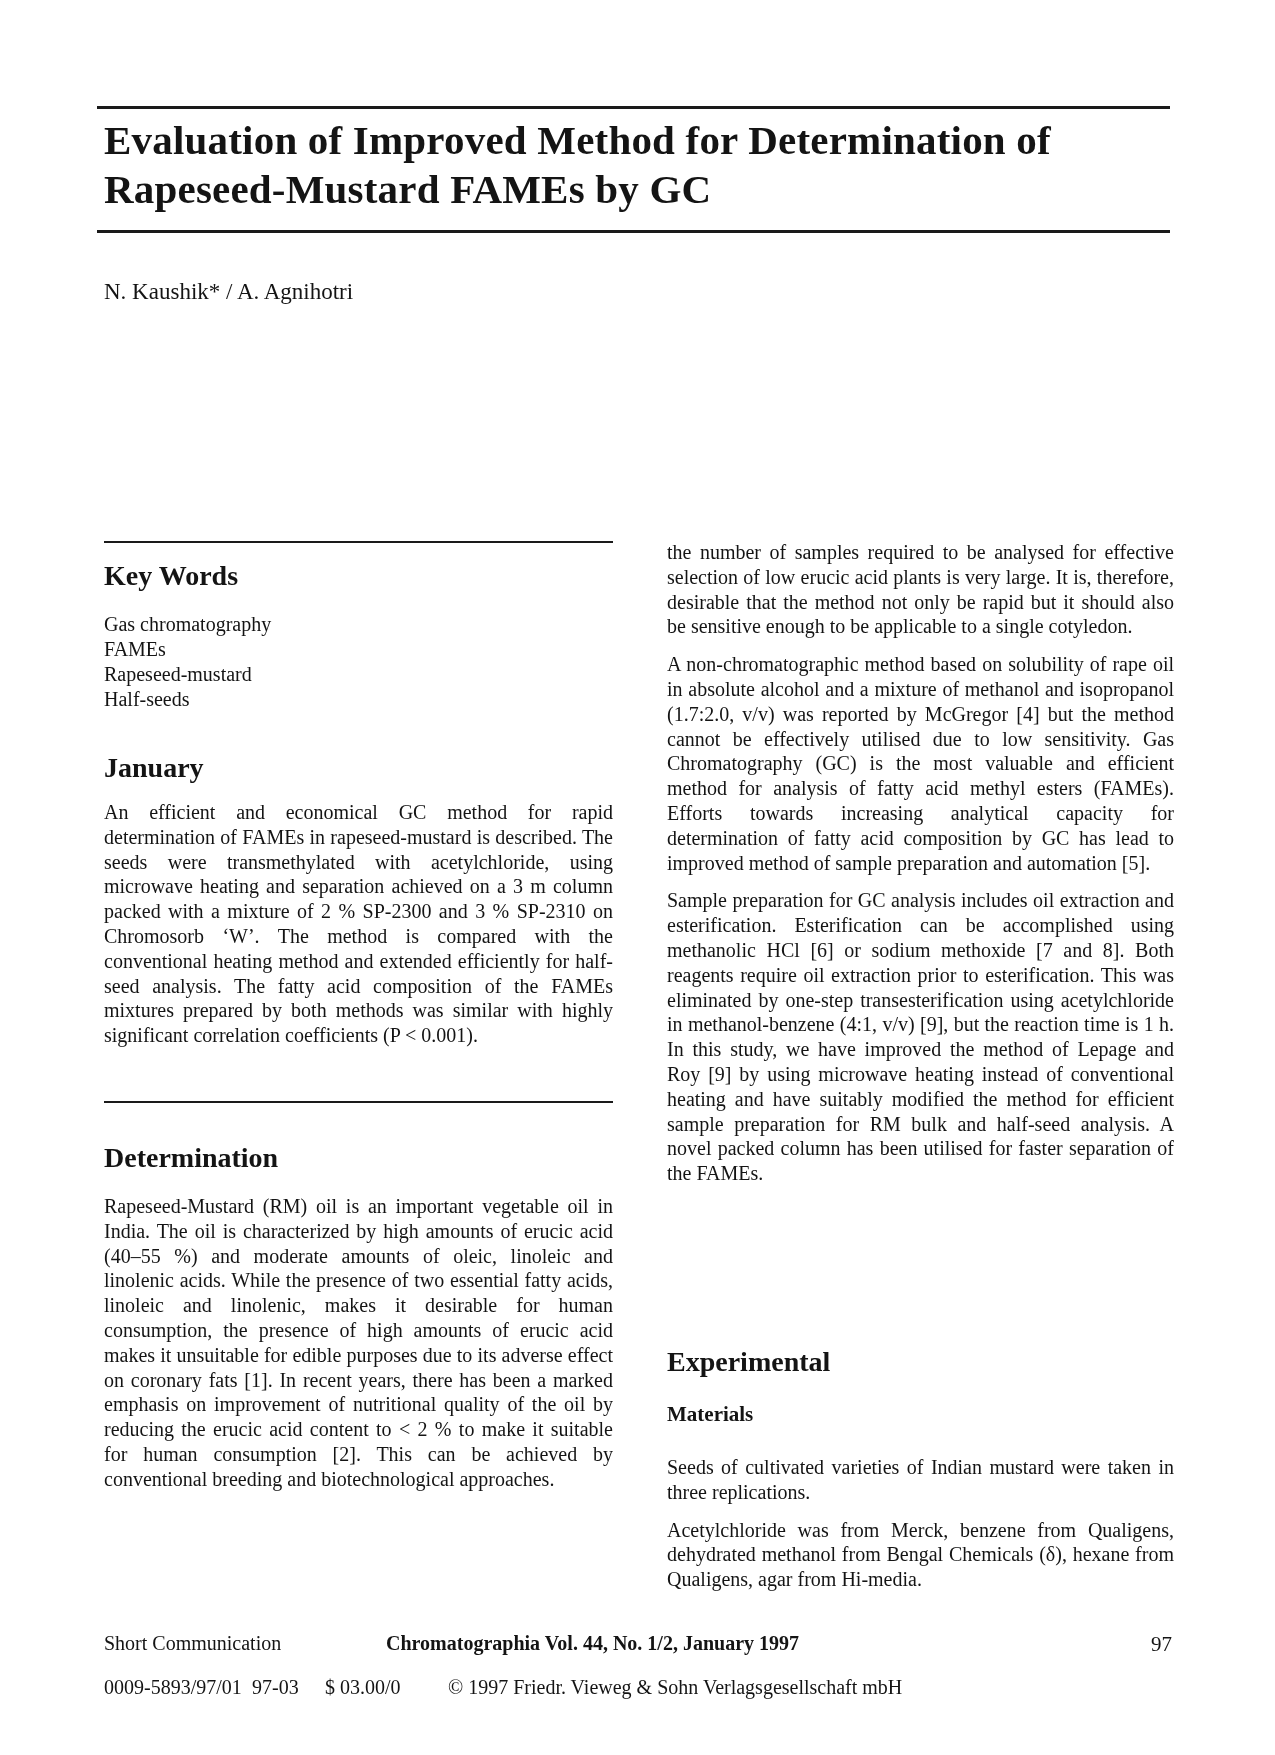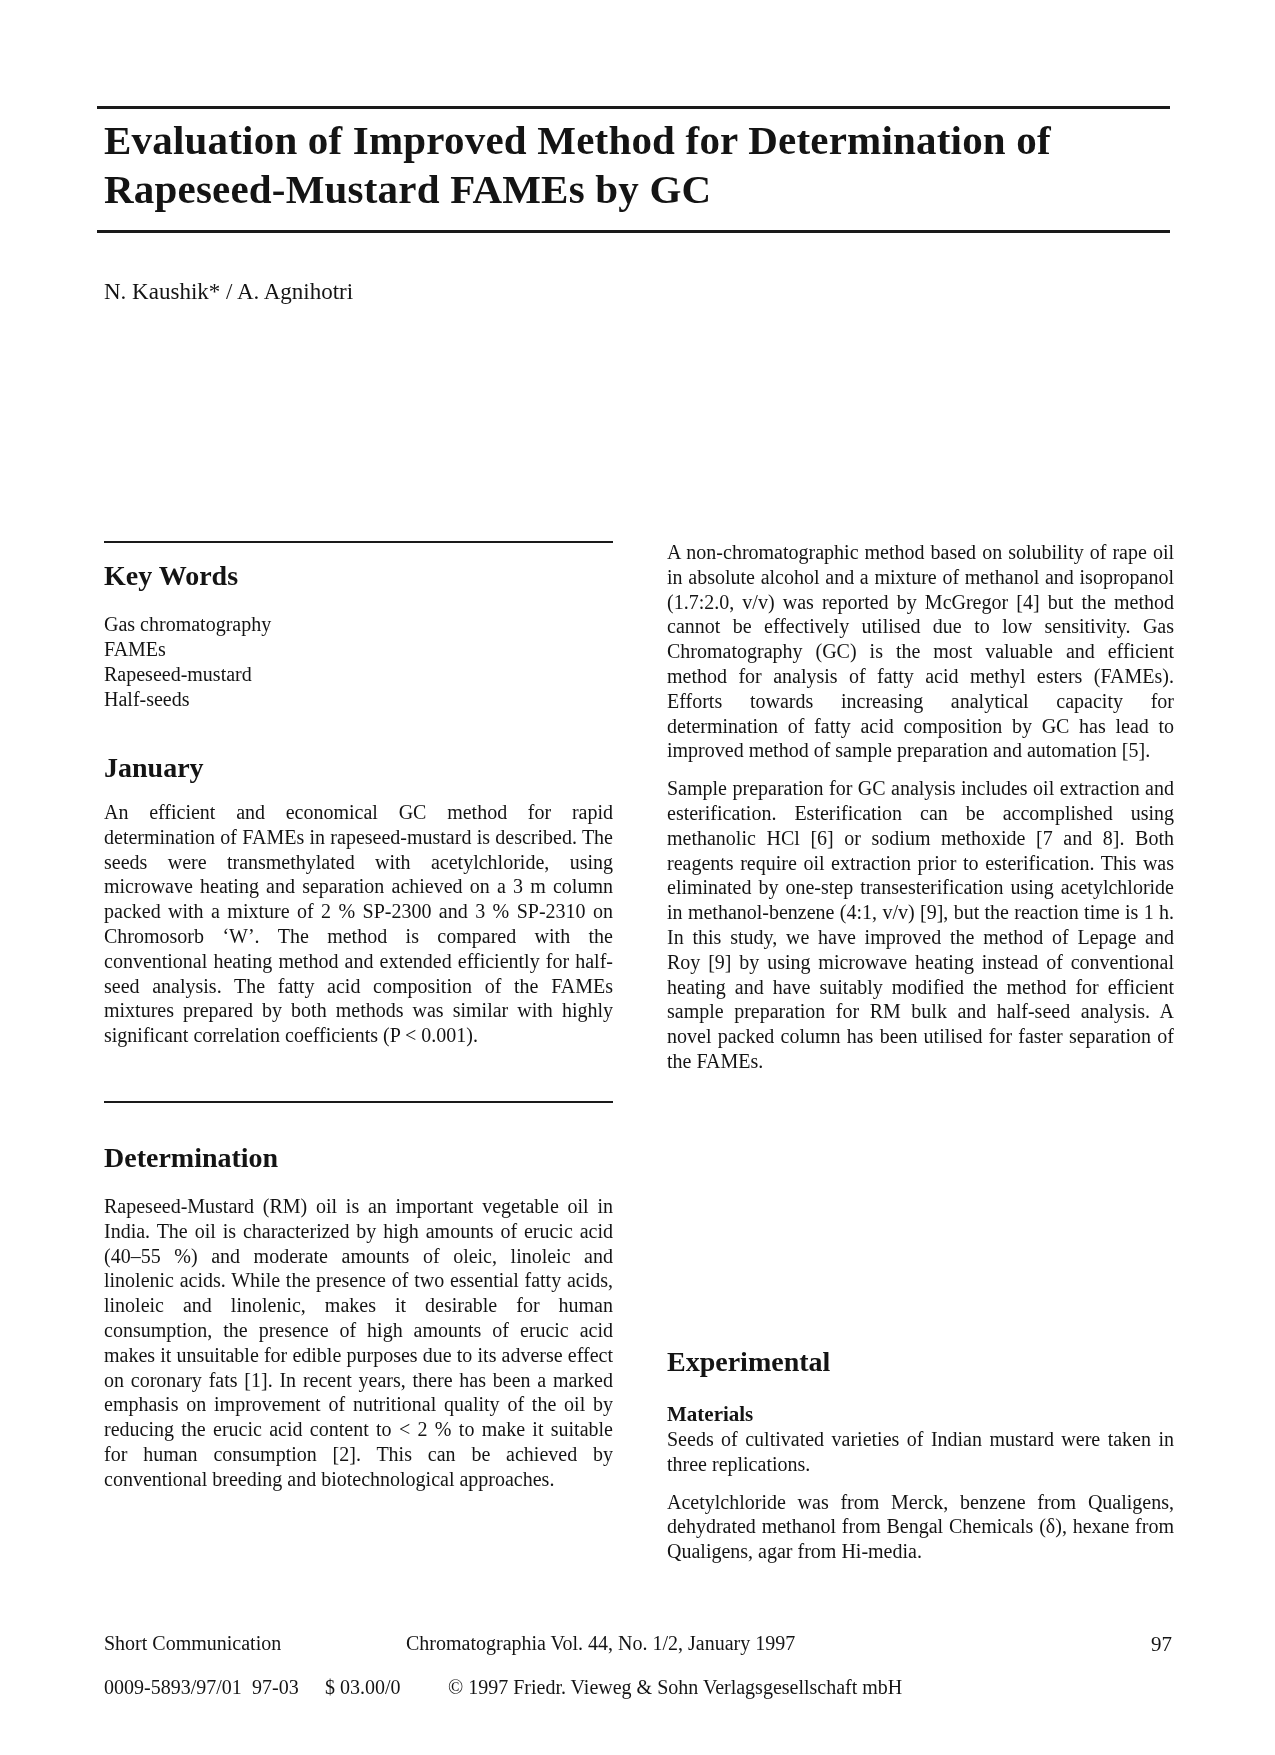--- a/index.html
+++ b/index.html
@@ -47,21 +47,21 @@
     font-size:20px;line-height:24.8px;
     text-align:justify;
   }
   p.body + p.body{margin-top:13px;}
   .kw-list{font-size:20px;line-height:25px;}
   .kw-list div{white-space:nowrap;}
 
   .footer-row1{position:absolute;top:1632px;left:0;width:1275px;font-size:20px;}
   .footer-row2{position:absolute;top:1676px;left:0;width:1275px;font-size:20px;}
   .f-cat{position:absolute;left:104px;}
-  .f-journal{position:absolute;left:406px;}
+  .f-journal{position:absolute;left:386px;font-weight:bold;}
   .f-page{position:absolute;right:103px;font-size:21px;}
   .f-issn{position:absolute;left:104px;}
   .f-code{position:absolute;left:252px;}
   .f-price{position:absolute;left:325px;}
   .f-copy{position:absolute;left:448px;}
 </style>
 </head>
 <body>
 
 <div class="page">
@@ -95,28 +95,29 @@
   </div>
 
   <div class="rule thin col" style="top:1101px;"></div>
 
   <div class="col leftcol" style="top:1142px;">
     <h2 class="sec">Determination</h2>
     <p class="body" style="margin-top:20px;">Rapeseed-Mustard (RM) oil is an important vegetable oil in India. The oil is characterized by high amounts of erucic acid (40–55 %) and moderate amounts of oleic, linoleic and linolenic acids. While the presence of two essential fatty acids, linoleic and linolenic, makes it desirable for human consumption, the presence of high amounts of erucic acid makes it unsuitable for edible purposes due to its adverse effect on coronary fats [1]. In recent years, there has been a marked emphasis on improvement of nutritional quality of the oil by reducing the erucic acid content to &lt; 2 % to make it suitable for human consumption [2]. This can be achieved by conventional breeding and biotechnological approaches.</p>
   </div>
 
   <div class="col rightcol" style="top:540px;">
+    <p class="body">the number of samples required to be analysed for effective selection of low erucic acid plants is very large. It is, therefore, desirable that the method not only be rapid but it should also be sensitive enough to be applicable to a single cotyledon.</p>
     <p class="body">A non-chromatographic method based on solubility of rape oil in absolute alcohol and a mixture of methanol and isopropanol (1.7:2.0, v/v) was reported by McGregor [4] but the method cannot be effectively utilised due to low sensitivity. Gas Chromatography (GC) is the most valuable and efficient method for analysis of fatty acid methyl esters (FAMEs). Efforts towards increasing analytical capacity for determination of fatty acid composition by GC has lead to improved method of sample preparation and automation [5].</p>
     <p class="body">Sample preparation for GC analysis includes oil extraction and esterification. Esterification can be accomplished using methanolic HCl [6] or sodium methoxide [7 and 8]. Both reagents require oil extraction prior to esterification. This was eliminated by one-step transesterification using acetylchloride in methanol-benzene (4:1, v/v) [9], but the reaction time is 1 h. In this study, we have improved the method of Lepage and Roy [9] by using microwave heating instead of conventional heating and have suitably modified the method for efficient sample preparation for RM bulk and half-seed analysis. A novel packed column has been utilised for faster separation of the FAMEs.</p>
   </div>
 
   <div class="col rightcol" style="top:1346px;">
     <h2 class="sec">Experimental</h2>
     <h3 class="subsec" style="margin-top:24px;">Materials</h3>
-    <p class="body" style="">Seeds of cultivated varieties of Indian mustard were taken in three replications.</p>
+    <p class="body" style="margin-top:28px;">Seeds of cultivated varieties of Indian mustard were taken in three replications.</p>
     <p class="body">Acetylchloride was from Merck, benzene from Qualigens, dehydrated methanol from Bengal Chemicals (δ), hexane from Qualigens, agar from Hi-media.</p>
   </div>
 
   <div class="footer-row1">
     <span class="f-cat">Short Communication</span>
     <span class="f-journal">Chromatographia Vol. 44, No. 1/2, January 1997</span>
     <span class="f-page">97</span>
   </div>
   <div class="footer-row2">
     <span class="f-issn">0009-5893/97/01</span>

